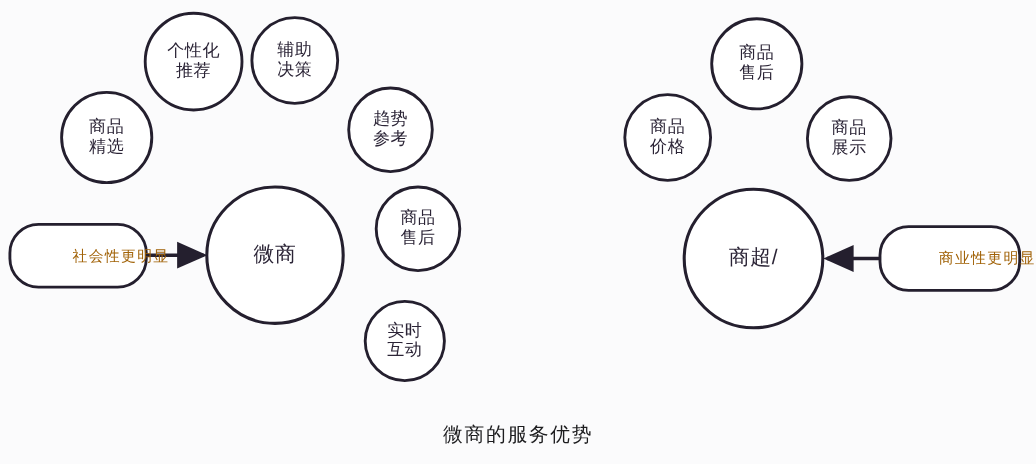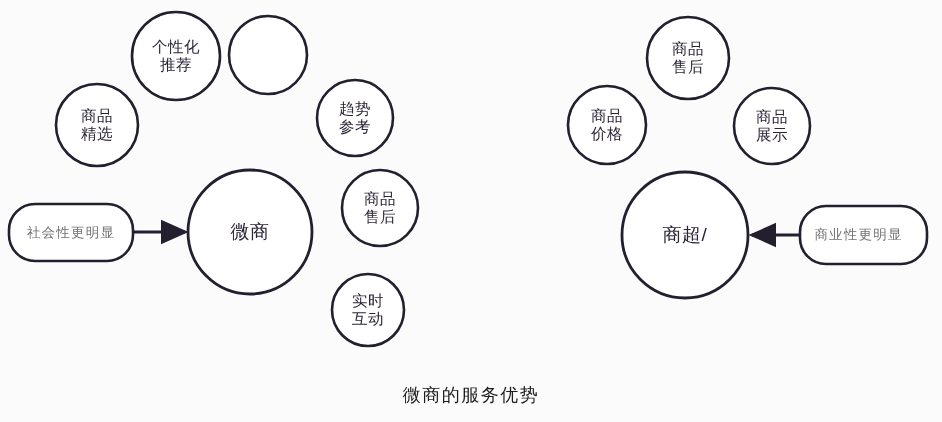--- a/index.html
+++ b/index.html
@@ -46,21 +46,22 @@
   .hub-label {
     font-size: 19px;
   }
   .hub-label.two-line {
     font-size: 19px;
     line-height: 1.3;
   }
   .tag-label {
     font-size: 13.5px;
     letter-spacing: 1.2px;
-    color: #737373;
+    color: #a16207;
+    margin-left: 39px;
   }
   .caption {
     position: absolute;
     left: 0;
     top: 383px;
     width: 942px;
     text-align: center;
     font-size: 18px;
     font-weight: normal;
     color: #1d1d1f;
@@ -113,20 +114,24 @@
   <div class="node-label satellite-label" style="left:56px; top:84px; width:82px; height:82px;">
     <span>商品</span>
     <span>精选</span>
   </div>
 
   <div class="node-label satellite-label" style="left:132px; top:12px; width:88px; height:88px;">
     <span>个性化</span>
     <span>推荐</span>
   </div>
 
+  <div class="node-label satellite-label" style="left:229px; top:16px; width:78px; height:78px;">
+    <span>辅助</span>
+    <span>决策</span>
+  </div>
 
   <div class="node-label satellite-label" style="left:317px; top:80px; width:76px; height:76px;">
     <span>趋势</span>
     <span>参考</span>
   </div>
 
   <div class="node-label satellite-label" style="left:342px; top:170px; width:76px; height:76px;">
     <span>商品</span>
     <span>售后</span>
   </div>

